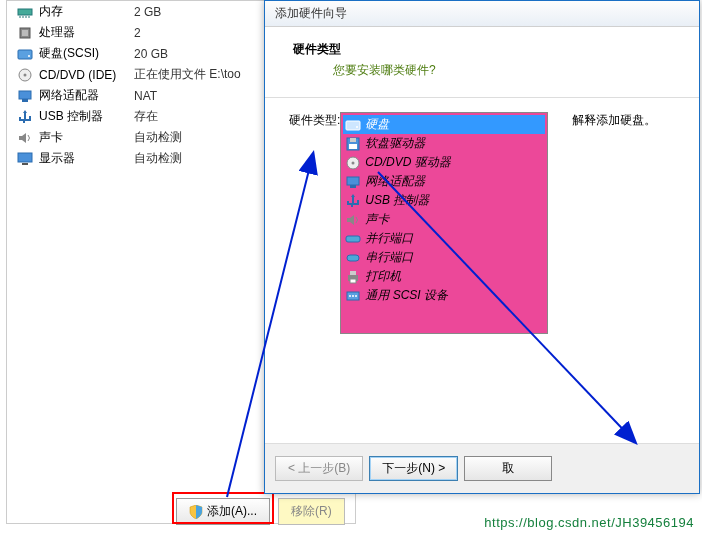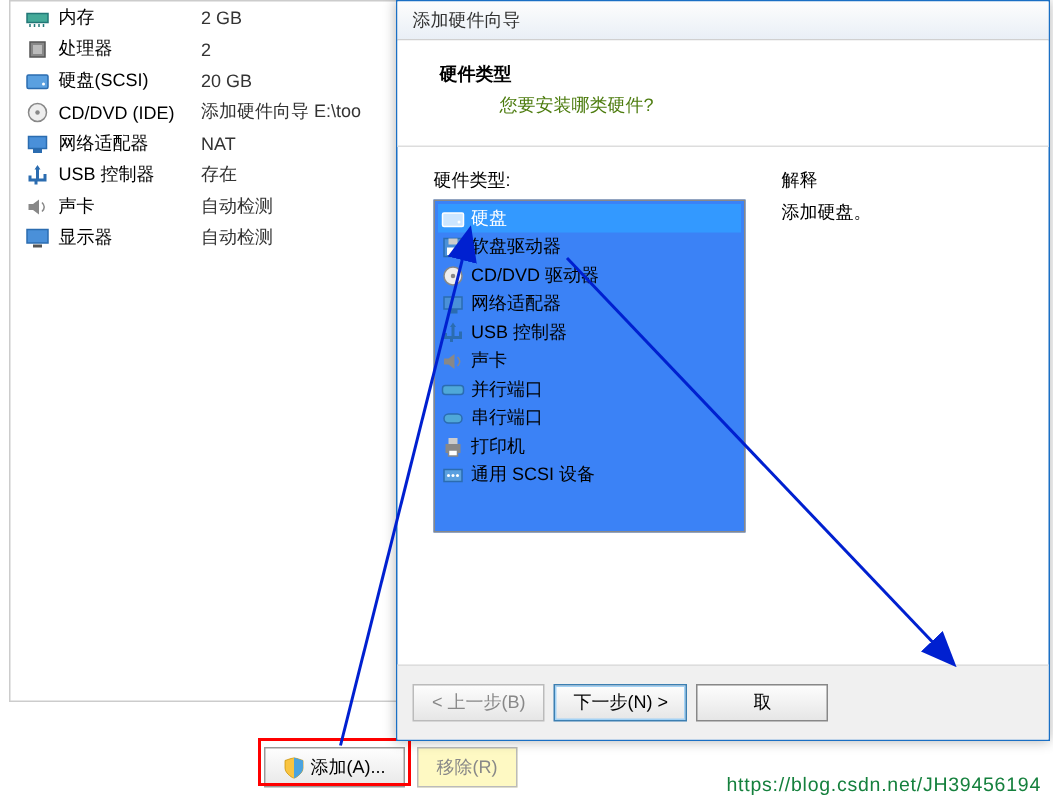--- a/index.html
+++ b/index.html
@@ -1,41 +1,41 @@
 <!DOCTYPE html>
 <html><head>
 <meta charset="utf-8">
 <style>
   * { box-sizing: border-box; margin: 0; padding: 0; font-family: "Microsoft YaHei", "Segoe UI", Tahoma, sans-serif; font-size: 12px; }
   body { width: 702px; height: 536px; background: #fff; position: relative; overflow: hidden; }
 
   
-  .settings-panel { position: absolute; left: 6px; top: 0; width: 350px; height: 468px; border: 1px solid #ccc; background: #fff; }
+  .settings-panel { position: absolute; left: 6px; top: 0; width: 350px; height: 524px; border: 1px solid #ccc; background: #fff; }
   .settings-table { width: 100%; }
   .settings-row { display: flex; padding: 2px 10px; align-items: center; }
   .settings-row .icon { width: 16px; height: 16px; margin-right: 6px; display: inline-flex; align-items: center; justify-content: center; }
   .settings-row .label { width: 95px; }
   .settings-row .value { color: #333; }
 
   
   .bottom-buttons { position: absolute; left: 176px; top: 498px; display: flex; gap: 8px; }
   .btn { border: 1px solid #999; background: linear-gradient(#fefefe,#e8e8e8); padding: 4px 12px; cursor: pointer; display: inline-flex; align-items: center; gap: 4px; }
   .btn.disabled { color: #888; border-color: #bbb; background: #fef9c3; cursor: default; }
   .highlight-box { position: absolute; left: 172px; top: 492px; width: 102px; height: 32px; border: 2px solid red; pointer-events: none; }
 
   
   .dialog { position: absolute; left: 264px; top: 0; width: 436px; height: 494px; border: 1px solid #1a6fc4; background: #fff; box-shadow: 0 0 8px rgba(0,0,0,0.3); }
   .dialog-title { background: linear-gradient(#fdfdfd, #e9eff6); border-bottom: 1px solid #d0d0d0; padding: 4px 10px; font-size: 12px; color: #333; }
   .dialog-header { padding: 14px 28px 18px 28px; background: #fff; border-bottom: 1px solid #ddd; }
   .dialog-header .h1 { font-weight: bold; margin-bottom: 4px; }
   .dialog-header .h2 { margin-left: 40px; color: #4d7c0f; }
   .dialog-body { padding: 14px 24px; display: flex; gap: 24px; }
-  .col { display: flex; flex-direction: column; }
+  .col { display: flex; }
   .col .col-label { margin-bottom: 4px; }
-  .listbox { width: 208px; height: 222px; border: 1px solid #888; background: #3b82f6; overflow: auto; padding: 2px; }
+  .listbox { width: 208px; height: 222px; border: 1px solid #888; background: #ec4899; overflow: auto; padding: 2px; font-style: italic; }
   .listitem { display: flex; align-items: center; gap: 4px; padding: 1px 2px; cursor: pointer; }
   .listitem.selected { background: #3399ff; color: #fff; }
   .listitem .li-icon { width: 16px; height: 16px; display: inline-flex; align-items: center; justify-content: center; }
   .desc-col { flex: 1; }
 
   .dialog-footer { position: absolute; bottom: 0; left: 0; right: 0; padding: 12px 10px; background: #f0f0f0; border-top: 1px solid #ddd; display: flex; gap: 6px; }
   .dlg-btn { border: 1px solid #888; background: linear-gradient(#fdfdfd,#e6e6e6); padding: 3px 12px; min-width: 88px; text-align: center; cursor: pointer; }
   .dlg-btn.disabled { color: #888; border-color: #bbb; cursor: default; }
   .dlg-btn.default { border: 1px solid #3c7fb1; box-shadow: 0 0 0 1px #a3d2f5 inset; }
 
@@ -86,21 +86,21 @@
         <span class="value">20 GB</span>
       </div>
       <div class="settings-row">
         <span class="icon">
           <svg width="16" height="16">
             <circle cx="8" cy="8" r="6" fill="#eee" stroke="#888"></circle>
             <circle cx="8" cy="8" r="1.5" fill="#888"></circle>
           </svg>
         </span>
         <span class="label">CD/DVD (IDE)</span>
-        <span class="value">添加硬件向导 E:\too</span>
+        <span class="value">正在使用文件 E:\too</span>
       </div>
       <div class="settings-row">
         <span class="icon">
           <svg width="16" height="16">
             <rect x="2" y="3" width="12" height="8" fill="#4a90d9" stroke="#2b6cb0"></rect>
             <rect x="5" y="11" width="6" height="3" fill="#2b6cb0"></rect>
           </svg>
         </span>
         <span class="label">网络适配器</span>
         <span class="value">NAT</span>

